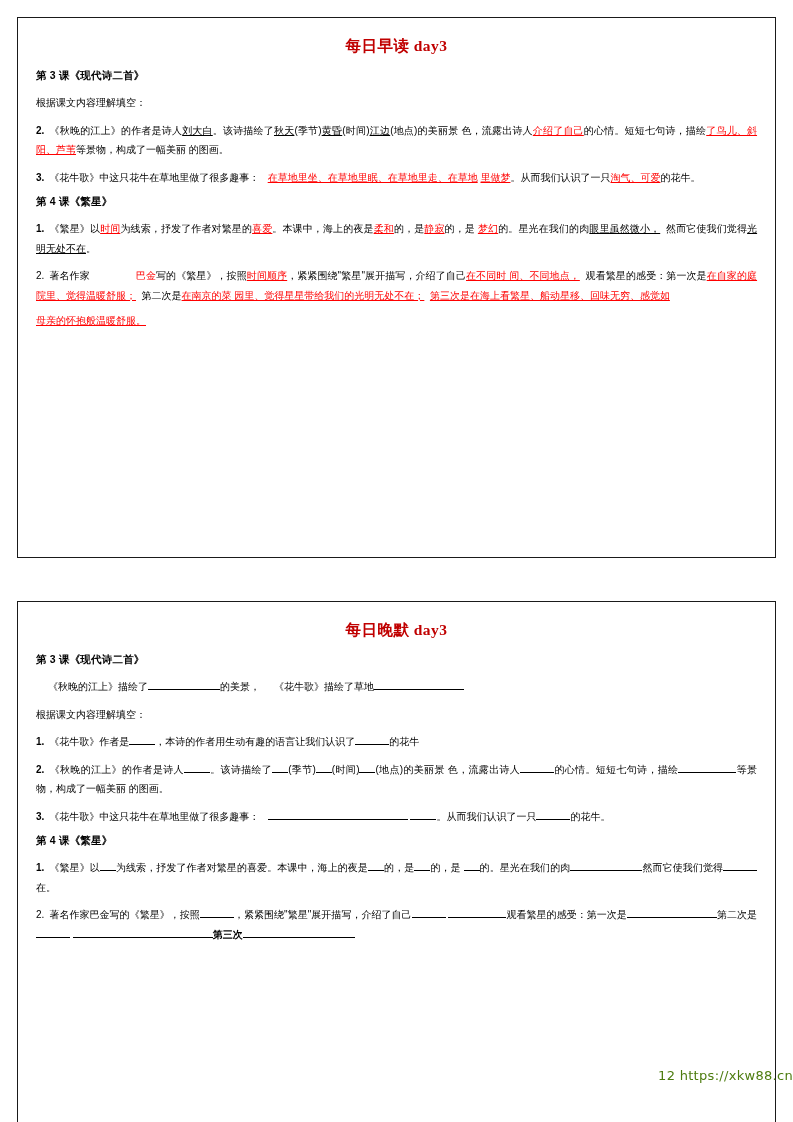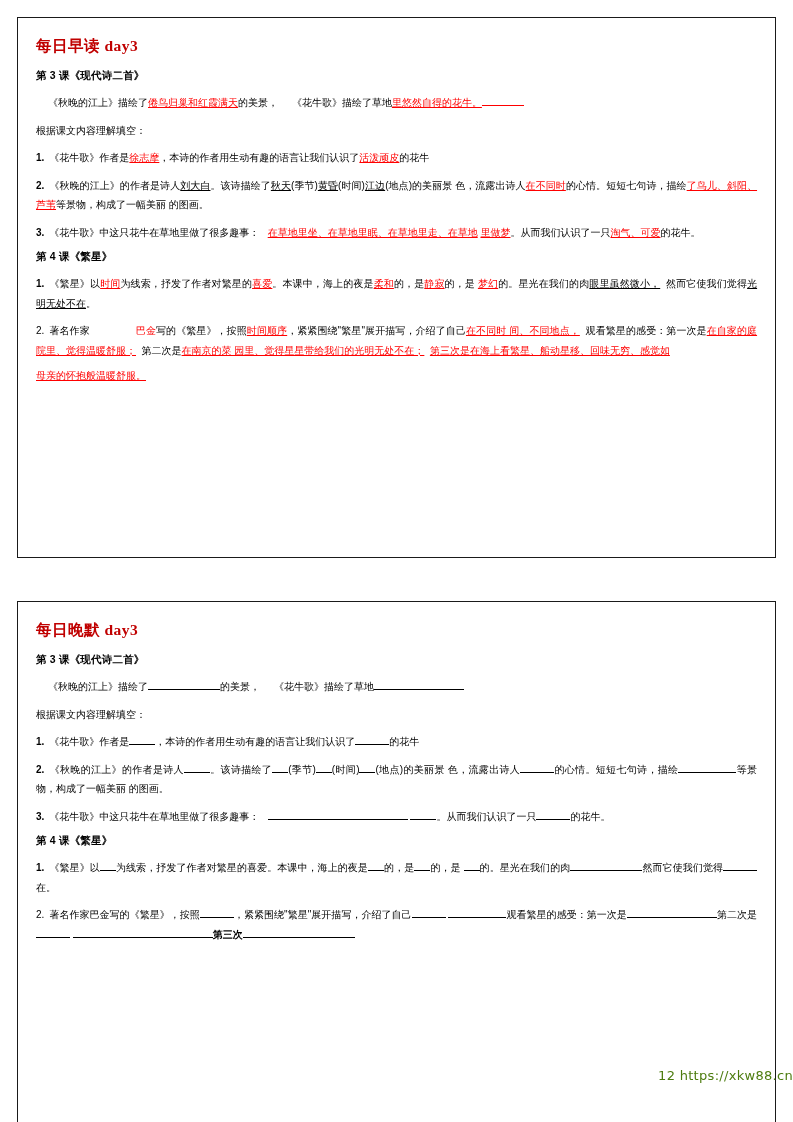--- a/index.html
+++ b/index.html
@@ -23,21 +23,21 @@
     background: #ffffff;
     box-sizing: border-box;
   }
   #sheet-morning { top: 17px; height: 541px; }
   #sheet-evening { top: 601px; height: 622px; }
 
   .inner {
     padding: 10px 18px 0 18px;
   }
   .doc-title {
-    text-align: left;
+    text-align: center;
     color: #c00000;
     font-weight: bold;
     font-size: 15.5px;
     letter-spacing: 0.5px;
     margin: 8px 0 12px 0;
     font-family: "Liberation Serif", "DejaVu Serif", serif;
   }
   .lesson-head {
     font-weight: bold;
     font-size: 10.5px;
@@ -96,32 +96,26 @@
 </style>
 </head>
 <body>
 
 <div class="page" id="sheet-morning">
   <div class="inner">
     <div class="doc-title">每日早读 day3</div>
 
     <div class="lesson-head">第 3 课《现代诗二首》</div>
 
-    <div class="para indent">
-      <span>《秋晚的江上》描绘了</span><span class="r-u">倦鸟归巢和红霞满天</span><span>的美景，</span>&nbsp;&nbsp;&nbsp;&nbsp;&nbsp;<span>《花牛歌》描绘了草地</span><span class="r-u">里悠然自得的花牛。</span><span class="uline-empty" style="width:42px;"></span>
-    </div>
 
     <div class="para">根据课文内容理解填空：</div>
 
-    <div class="para">
-      <span class="num">1.</span><span>《花牛歌》作者是</span><span class="r-u">徐志摩</span><span>，本诗的作者用生动有趣的语言让我们认识了</span><span class="r-u">活泼顽皮</span><span>的花牛</span>
-    </div>
 
     <div class="para">
-      <span class="num">2.</span><span>《秋晚的江上》的作者是诗人</span><span class="k-u">刘大白</span><span>。该诗描绘了</span><span class="k-u">秋天</span><span>(季节)</span><span class="k-u">黄昏</span><span>(时间)</span><span class="k-u">江边</span><span>(地点)的美丽景 色，流露出诗人</span><span class="r-u">在不同时</span><span>的心情。短短七句诗，描绘</span><span class="r-u">了鸟儿、斜阳、芦苇</span><span>等景物，构成了一幅美丽 的图画。</span>
+      <span class="num">2.</span><span>《秋晚的江上》的作者是诗人</span><span class="k-u">刘大白</span><span>。该诗描绘了</span><span class="k-u">秋天</span><span>(季节)</span><span class="k-u">黄昏</span><span>(时间)</span><span class="k-u">江边</span><span>(地点)的美丽景 色，流露出诗人</span><span class="r-u">介绍了自己</span><span>的心情。短短七句诗，描绘</span><span class="r-u">了鸟儿、斜阳、芦苇</span><span>等景物，构成了一幅美丽 的图画。</span>
     </div>
 
     <div class="para">
       <span class="num">3.</span><span>《花牛歌》中这只花牛在草地里做了很多趣事：</span>&nbsp;&nbsp;&nbsp;<span class="r-b-u">在草地里坐、在草地里眠、在草地里走、在草地</span>&nbsp;<span class="r-b-u">里做梦</span><span>。从而我们认识了一只</span><span class="r-u">淘气、可爱</span><span>的花牛。</span>
     </div>
 
     <div class="lesson-head">第 4 课《繁星》</div>
 
     <div class="para">
       <span class="num">1.</span><span>《繁星》以</span><span class="r-u">时间</span><span>为线索，抒发了作者对繁星的</span><span class="r-u">喜爱</span><span>。本课中，海上的夜是</span><span class="r-u">柔和</span><span>的，是</span><span class="r-u">静寂</span><span>的，是</span>&nbsp;<span class="r-b-u">梦幻</span><span>的。星光在我们的肉</span><span class="k-u">眼里虽然微小，</span>&nbsp;&nbsp;<span>然而它使我们觉得</span><span class="k-u">光明无处不在</span><span>。</span>

